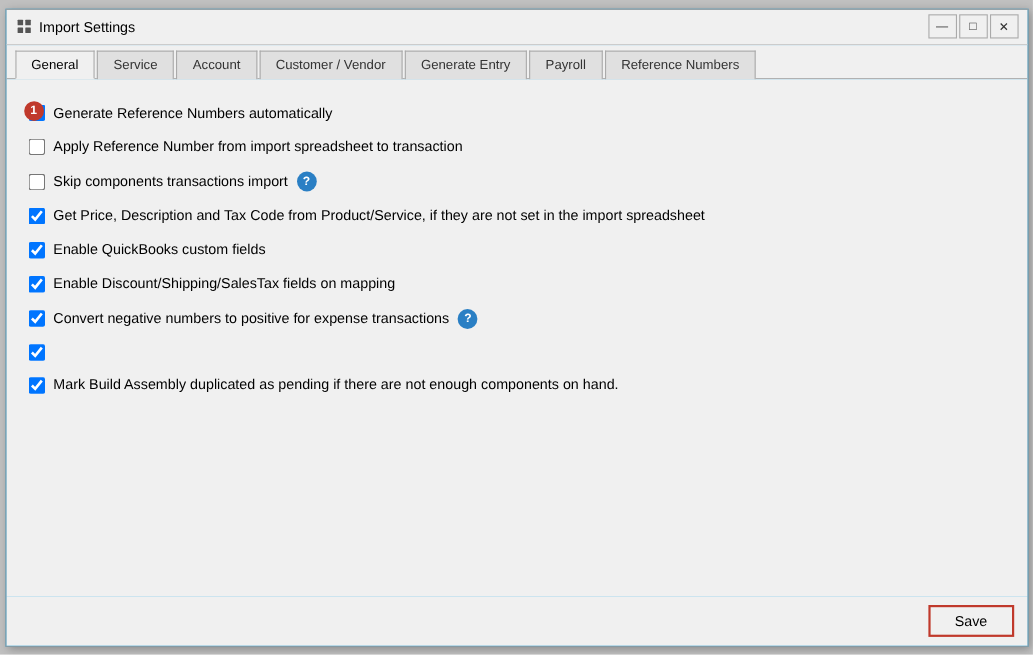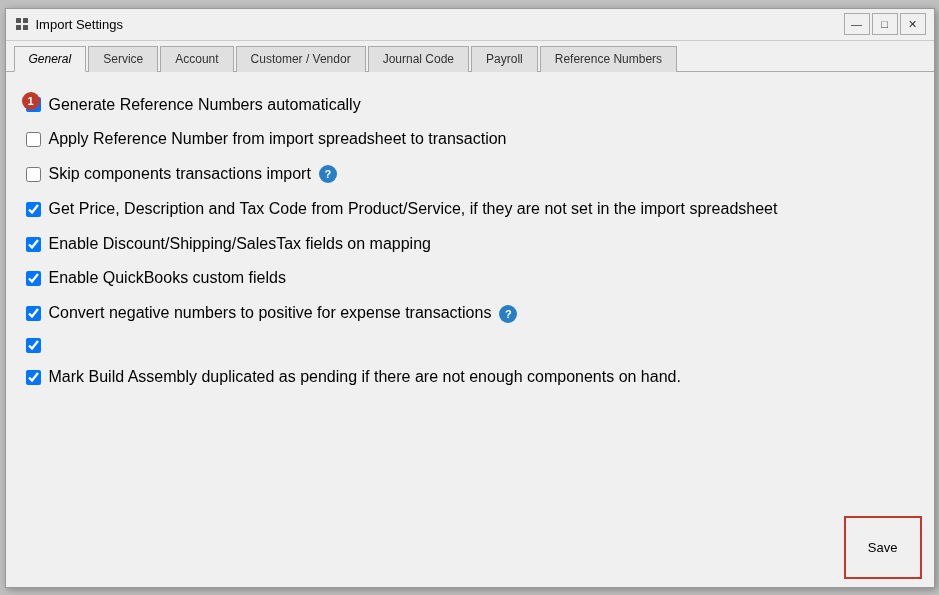--- a/index.html
+++ b/index.html
@@ -86,21 +86,20 @@
       margin-right: 2px;
       position: relative;
       top: 1px;
     }
     .tab.active {
       background: #f0f0f0;
       border-bottom: 1px solid #f0f0f0;
       color: #000;
       font-weight: 500;
       z-index: 1;
-      font-style: italic;
     }
 
     .content {
       flex: 1;
       padding: 16px 20px 12px 20px;
       background: #f0f0f0;
       display: flex;
       flex-direction: column;
       gap: 0;
     }
@@ -112,21 +111,21 @@
       padding: 7px 0;
       position: relative;
     }
     .checkbox-row input[type="checkbox"] {
       width: 15px;
       height: 15px;
       cursor: pointer;
       flex-shrink: 0;
     }
     .checkbox-label {
-      font-size: 16px;
+      font-size: 13px;
       color: #000;
       line-height: 1.3;
     }
     .help-icon {
       display: inline-flex;
       align-items: center;
       justify-content: center;
       width: 18px;
       height: 18px;
       background: #2a7fc4;
@@ -157,21 +156,21 @@
 
     .footer {
       display: flex;
       justify-content: flex-end;
       align-items: center;
       padding: 8px 12px 8px 0;
       gap: 8px;
       background: #f0f0f0;
     }
     .footer-btn {
-      padding: 22px 22px;
+      padding: 5px 22px;
       border: 1px solid #aaa;
       background: #f0f0f0;
       font-size: 13px;
       cursor: pointer;
       min-width: 70px;
       text-align: center;
     }
     .footer-btn.save {
       border: 2px solid #c0392b;
     }
@@ -198,21 +197,21 @@
       <button class="title-btn">□</button>
       <button class="title-btn close">✕</button>
     </div>
   </div>
 
   <div class="tab-bar">
     <div class="tab active">General</div>
     <div class="tab">Service</div>
     <div class="tab">Account</div>
     <div class="tab">Customer / Vendor</div>
-    <div class="tab">Journal Code</div>
+    <div class="tab">Generate Entry</div>
     <div class="tab">Payroll</div>
     <div class="tab">Reference Numbers</div>
   </div>
 
   <div class="content">
 
     <div class="checkbox-row">
       <div class="badge">1</div>
       <input type="checkbox" checked="" style="">
       <span class="checkbox-label">Generate Reference Numbers automatically</span>
@@ -229,26 +228,26 @@
       <span class="help-icon">?</span>
     </div>
 
     <div class="checkbox-row">
       <input type="checkbox" checked="" style="">
       <span class="checkbox-label">Get Price, Description and Tax Code from Product/Service, if they are not set in the import spreadsheet</span>
     </div>
 
     <div class="checkbox-row">
       <input type="checkbox" checked="" style="">
+      <span class="checkbox-label">Enable QuickBooks custom fields</span>
+    </div>
+
+    <div class="checkbox-row">
+      <input type="checkbox" checked="" style="">
       <span class="checkbox-label">Enable Discount/Shipping/SalesTax fields on mapping</span>
-    </div>
-
-    <div class="checkbox-row">
-      <input type="checkbox" checked="" style="">
-      <span class="checkbox-label">Enable QuickBooks custom fields</span>
     </div>
 
     <div class="checkbox-row">
       <input type="checkbox" checked="" style="">
       <span class="checkbox-label">Convert negative numbers to positive for expense transactions</span>
       <span class="help-icon">?</span>
     </div>
 
     <div class="checkbox-row">
       <input type="checkbox" checked="" style="">

